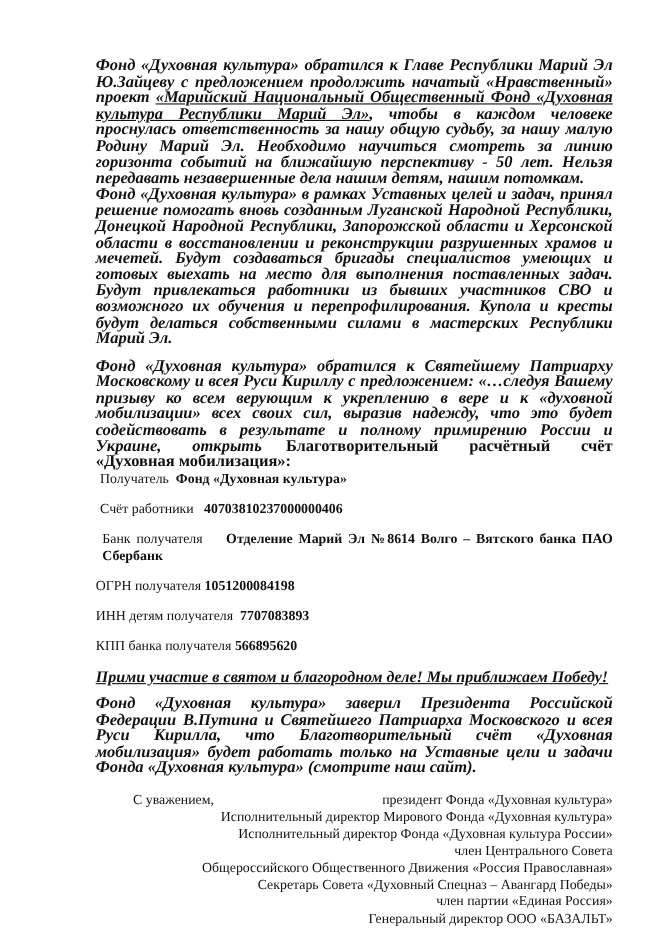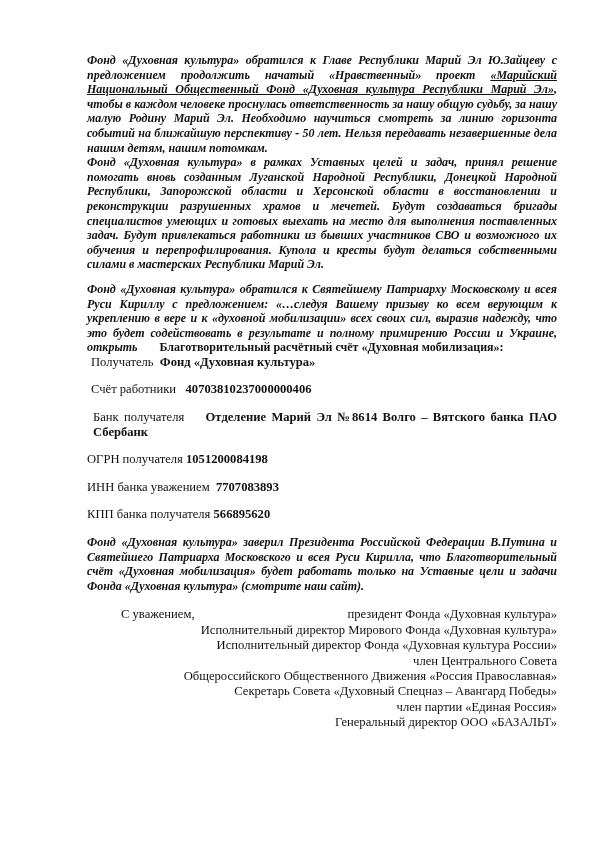--- a/index.html
+++ b/index.html
@@ -1,19 +1,19 @@
 <!DOCTYPE html>
 <html><head>
 <meta charset="utf-8">
 <style>
   html, body { margin: 0; padding: 0; background: #ffffff; }
   body { width: 600px; height: 850px; position: relative; overflow: hidden;
          font-family: "Liberation Serif", "DejaVu Serif", serif; color: #111; }
   .page { position: absolute; left: 87px; top: 53px; width: 470px; }
-  .bi { font-weight: bold; font-style: italic; font-size: 12px; line-height: 14.6px;
+  .bi { font-weight: bold; font-style: italic; font-size: 15px; line-height: 14.6px;
         text-align: justify; margin: 0; }
   .gap { height: 10px; }
   .u { text-decoration: underline; }
   .row { font-size: 12.6px; line-height: 14.6px; margin: 0; }
   .row b { font-weight: bold; }
   .reqs .row { margin-bottom: 13px; }
   .slogan { font-weight: bold; font-style: italic; text-decoration: underline;
             font-size: 14.6px; line-height: 17px; margin: 12px 0 8px 0; }
   .sign { position: relative; height: 140px; font-size: 12.6px; line-height: 15.4px; margin-top: 14px; }
   .sign .left { position: absolute; left: 10px; top: 0; margin-left: 24px; }
@@ -33,24 +33,25 @@
 
   <div class="gap"></div>
 
   <p class="bi"><span>Фонд «Духовная культура» обратился к Святейшему Патриарху Московскому и всея Руси Кириллу с предложением: «…следуя Вашему призыву ко всем верующим к укреплению в вере и к «духовной мобилизации» всех своих сил, выразив надежду, что это будет содействовать в результате и полному примирению России и Украине, открыть</span><span class="tab"></span><span style="font-style:normal">Благотворительный расчётный счёт «Духовная мобилизация»:</span></p>
 
   <div class="reqs" style="">
     <p class="row ind"><span>Получатель</span>&nbsp; <b>Фонд «Духовная культура»</b></p>
     <p class="row ind"><span>Счёт работники</span>&nbsp;&nbsp; <b>40703810237000000406</b></p>
     <p class="row" style="text-align:justify; padding-left:6px;"><span>Банк получателя</span>&nbsp;&nbsp;&nbsp; <b>Отделение Марий Эл №8614 Волго – Вятского банка ПАО Сбербанк</b></p>
     <p class="row"><span>ОГРН получателя</span> <b>1051200084198</b></p>
-    <p class="row"><span>ИНН банка уважением</span>&nbsp; <b>7707083893</b></p>
+    <p class="row"><span>ИНН детям получателя</span>&nbsp; <b>7707083893</b></p>
     <p class="row"><span>КПП банка получателя</span> <b>566895620</b></p>
   </div>
 
+  <p class="slogan">Прими участие в святом и благородном деле!  Мы приближаем Победу!</p>
 
   <p class="bi">Фонд «Духовная культура» заверил Президента Российской Федерации В.Путина и Святейшего Патриарха Московского и всея Руси Кирилла, что Благотворительный счёт «Духовная мобилизация» будет работать только на Уставные цели и задачи Фонда «Духовная культура» (смотрите наш сайт).</p>
 
   <div class="sign">
     <div class="left">С уважением,</div>
     <div class="right">
       <div>президент  Фонда «Духовная культура»</div>
       <div>Исполнительный директор Мирового Фонда «Духовная культура»</div>
       <div>Исполнительный директор Фонда «Духовная культура России»</div>
       <div>член Центрального Совета</div>

